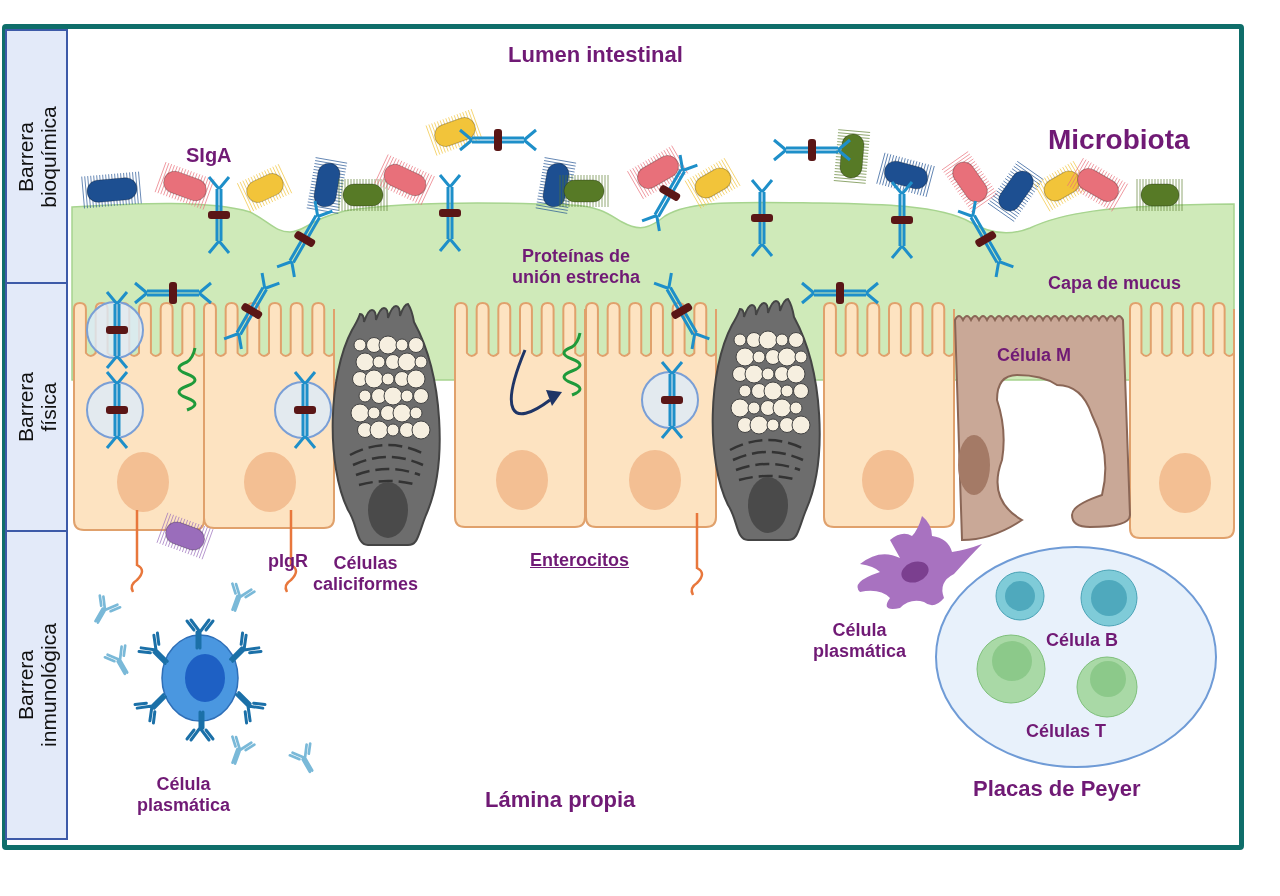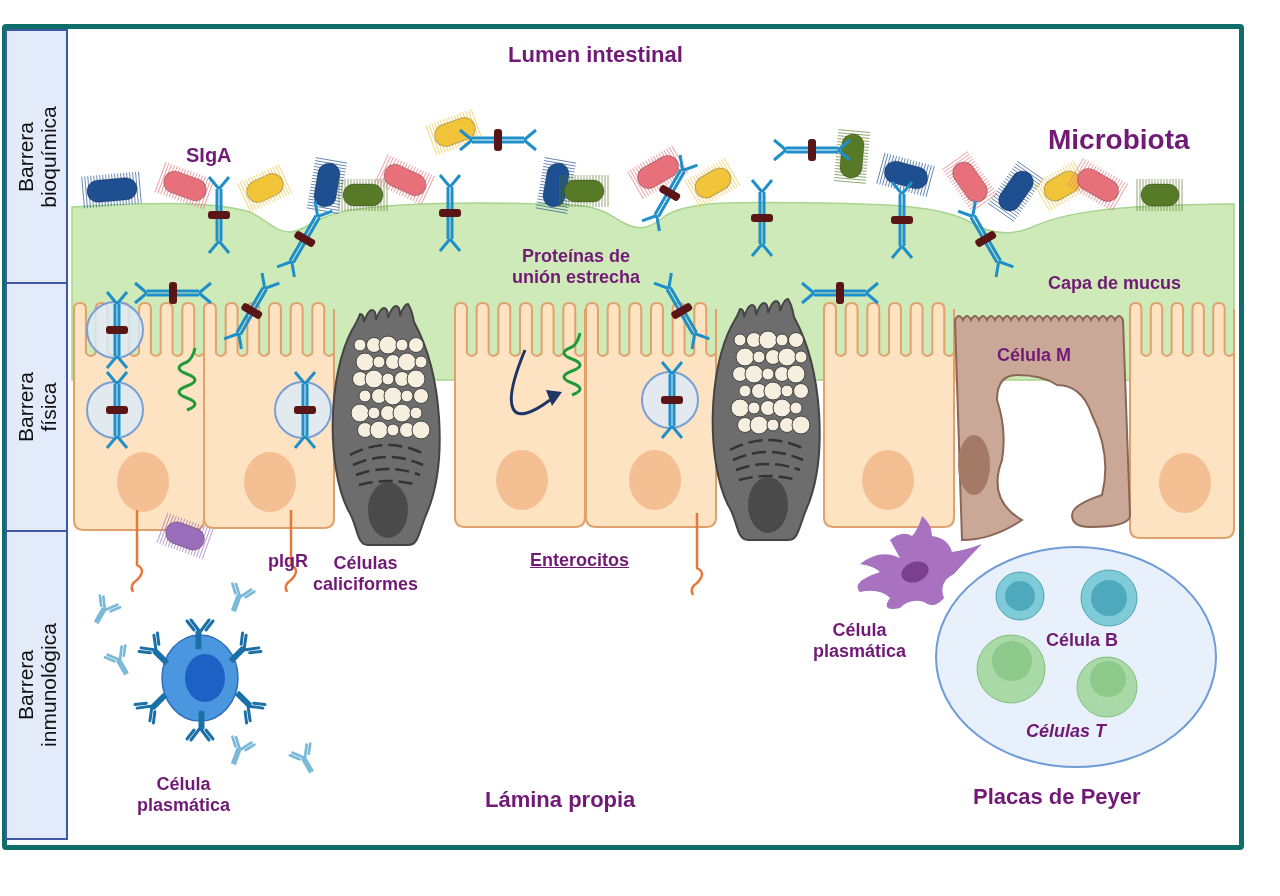--- a/index.html
+++ b/index.html
@@ -687,19 +687,19 @@
 <div class="lbl med" style="left:313px;top:553px;">
     <div>Células</div>
     <div>caliciformes</div>
   </div>
 <div class="lbl med" style="left:530px;top:550px;text-decoration:underline;">Enterocitos</div>
 <div class="lbl med" style="left:813px;top:620px;">
     <div>Célula</div>
     <div>plasmática</div>
   </div>
 <div class="lbl med" style="left:1046px;top:630px;">Célula B</div>
-<div class="lbl med" style="left:1026px;top:721px;font-style:italic;">Células T</div>
-<div class="lbl big" style="left:973px;top:776px;margin-top:8px;">Placas de Peyer</div>
+<div class="lbl med" style="left:1026px;top:721px;">Células T</div>
+<div class="lbl big" style="left:973px;top:776px;">Placas de Peyer</div>
 <div class="lbl med" style="left:137px;top:774px;">
     <div>Célula</div>
     <div>plasmática</div>
   </div>
 <div class="lbl big" style="left:485px;top:787px;">Lámina propia</div>
 
 </body></html>

